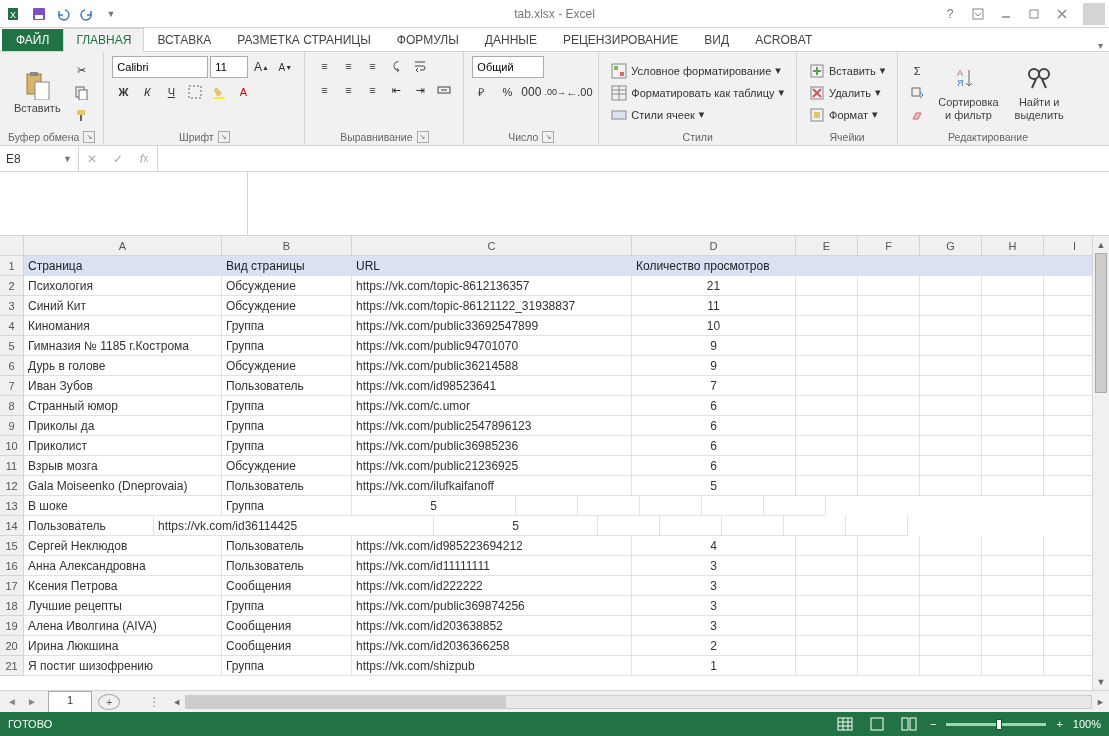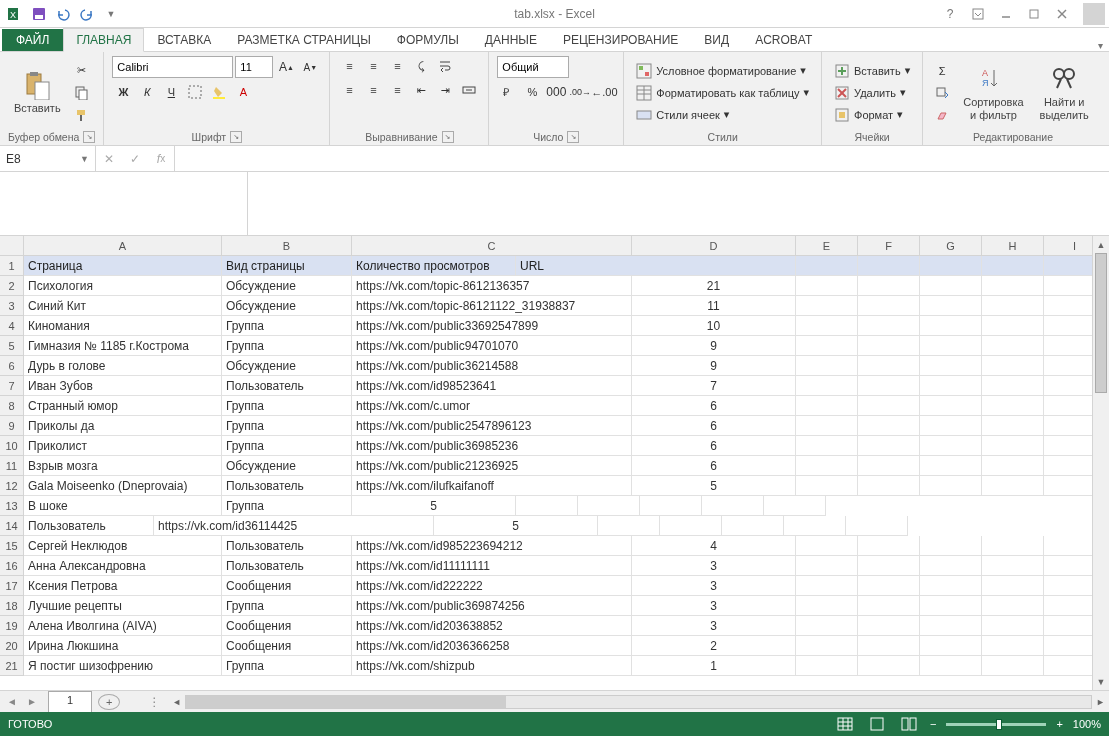--- a/index.html
+++ b/index.html
@@ -30,31 +30,31 @@
 
 .big-btn { display: flex; flex-direction: column; align-items: center; justify-content: center; padding: 2px 6px; cursor: pointer; }
 .big-icon { width: 30px; height: 30px; display: flex; align-items: center; justify-content: center; }
 .big-label { font-size: 11px; color: #444; margin-top: 2px; text-align: center; line-height: 1.1; }
 
 .small-col { display: flex; flex-direction: column; gap: 2px; justify-content: center; }
 .small-btn { width: 22px; height: 20px; display: flex; align-items: center; justify-content: center; cursor: pointer; font-size: 11px; }
 .sm-row { display: flex; gap: 2px; align-items: center; }
 
 .font-select { height: 22px; font-size: 11px; border: 1px solid #ababab; background: #fff; padding: 0 4px; }
-.fname { width: 121px; }
+.fname { width: 96px; }
 .fsize { width: 38px; }
 
 .num-select { height: 22px; width: 72px; font-size: 11px; border: 1px solid #ababab; background: #fff; padding: 0 4px; }
 
 .styles-btn { display: flex; align-items: center; gap: 4px; padding: 2px 4px; cursor: pointer; font-size: 11px; }
 .mini-icon { width: 16px; height: 16px; display: inline-flex; align-items: center; justify-content: center; }
 
 
 .formula-row { height: 26px; display: flex; align-items: stretch; border-bottom: 1px solid #d4d4d4; background: #fff; }
-.namebox { width: 96px; border-right: 1px solid #d4d4d4; display: flex; align-items: center; padding: 0 6px; font-size: 12px; position: relative; }
+.namebox { width: 79px; border-right: 1px solid #d4d4d4; display: flex; align-items: center; padding: 0 6px; font-size: 12px; position: relative; }
 .namebox .dd { margin-left: auto; color: #777; font-size: 9px; }
 .fbar-btns { display: flex; align-items: center; border-right: 1px solid #d4d4d4; }
 .fbar-btn { width: 26px; display: flex; align-items: center; justify-content: center; color: #aaa; cursor: pointer; height: 100%; }
 .fbar { flex: 1; padding: 0 6px; display: flex; align-items: center; }
 
 
 .formula-expand { height: 64px; border-bottom: 1px solid #d4d4d4; display:flex; }
 .formula-expand .left { width: 248px; border-right: 1px solid #d4d4d4; }
 .formula-expand .right { flex: 1; }
 
@@ -435,22 +435,22 @@
     <div class="ch cF">F</div>
     <div class="ch cG">G</div>
     <div class="ch cH">H</div>
     <div class="ch cI">I</div>
   </div>
   <div class="grid-body" id="grid-body">
       <div class="row header">
         <div class="rh">1</div>
         <div class="cell cA">Страница</div>
         <div class="cell cB">Вид страницы</div>
+        <div class="cell cC">URL</div>
         <div class="cell cD" style="text-align: left;">Количество просмотров</div>
-        <div class="cell cC">URL</div>
         <div class="cell cE"></div>
         <div class="cell cF"></div>
         <div class="cell cG"></div>
         <div class="cell cH"></div>
         <div class="cell cI"></div>
       </div>
       <div class="row">
         <div class="rh">2</div>
         <div class="cell cA">Психология</div>
         <div class="cell cB">Обсуждение</div>

